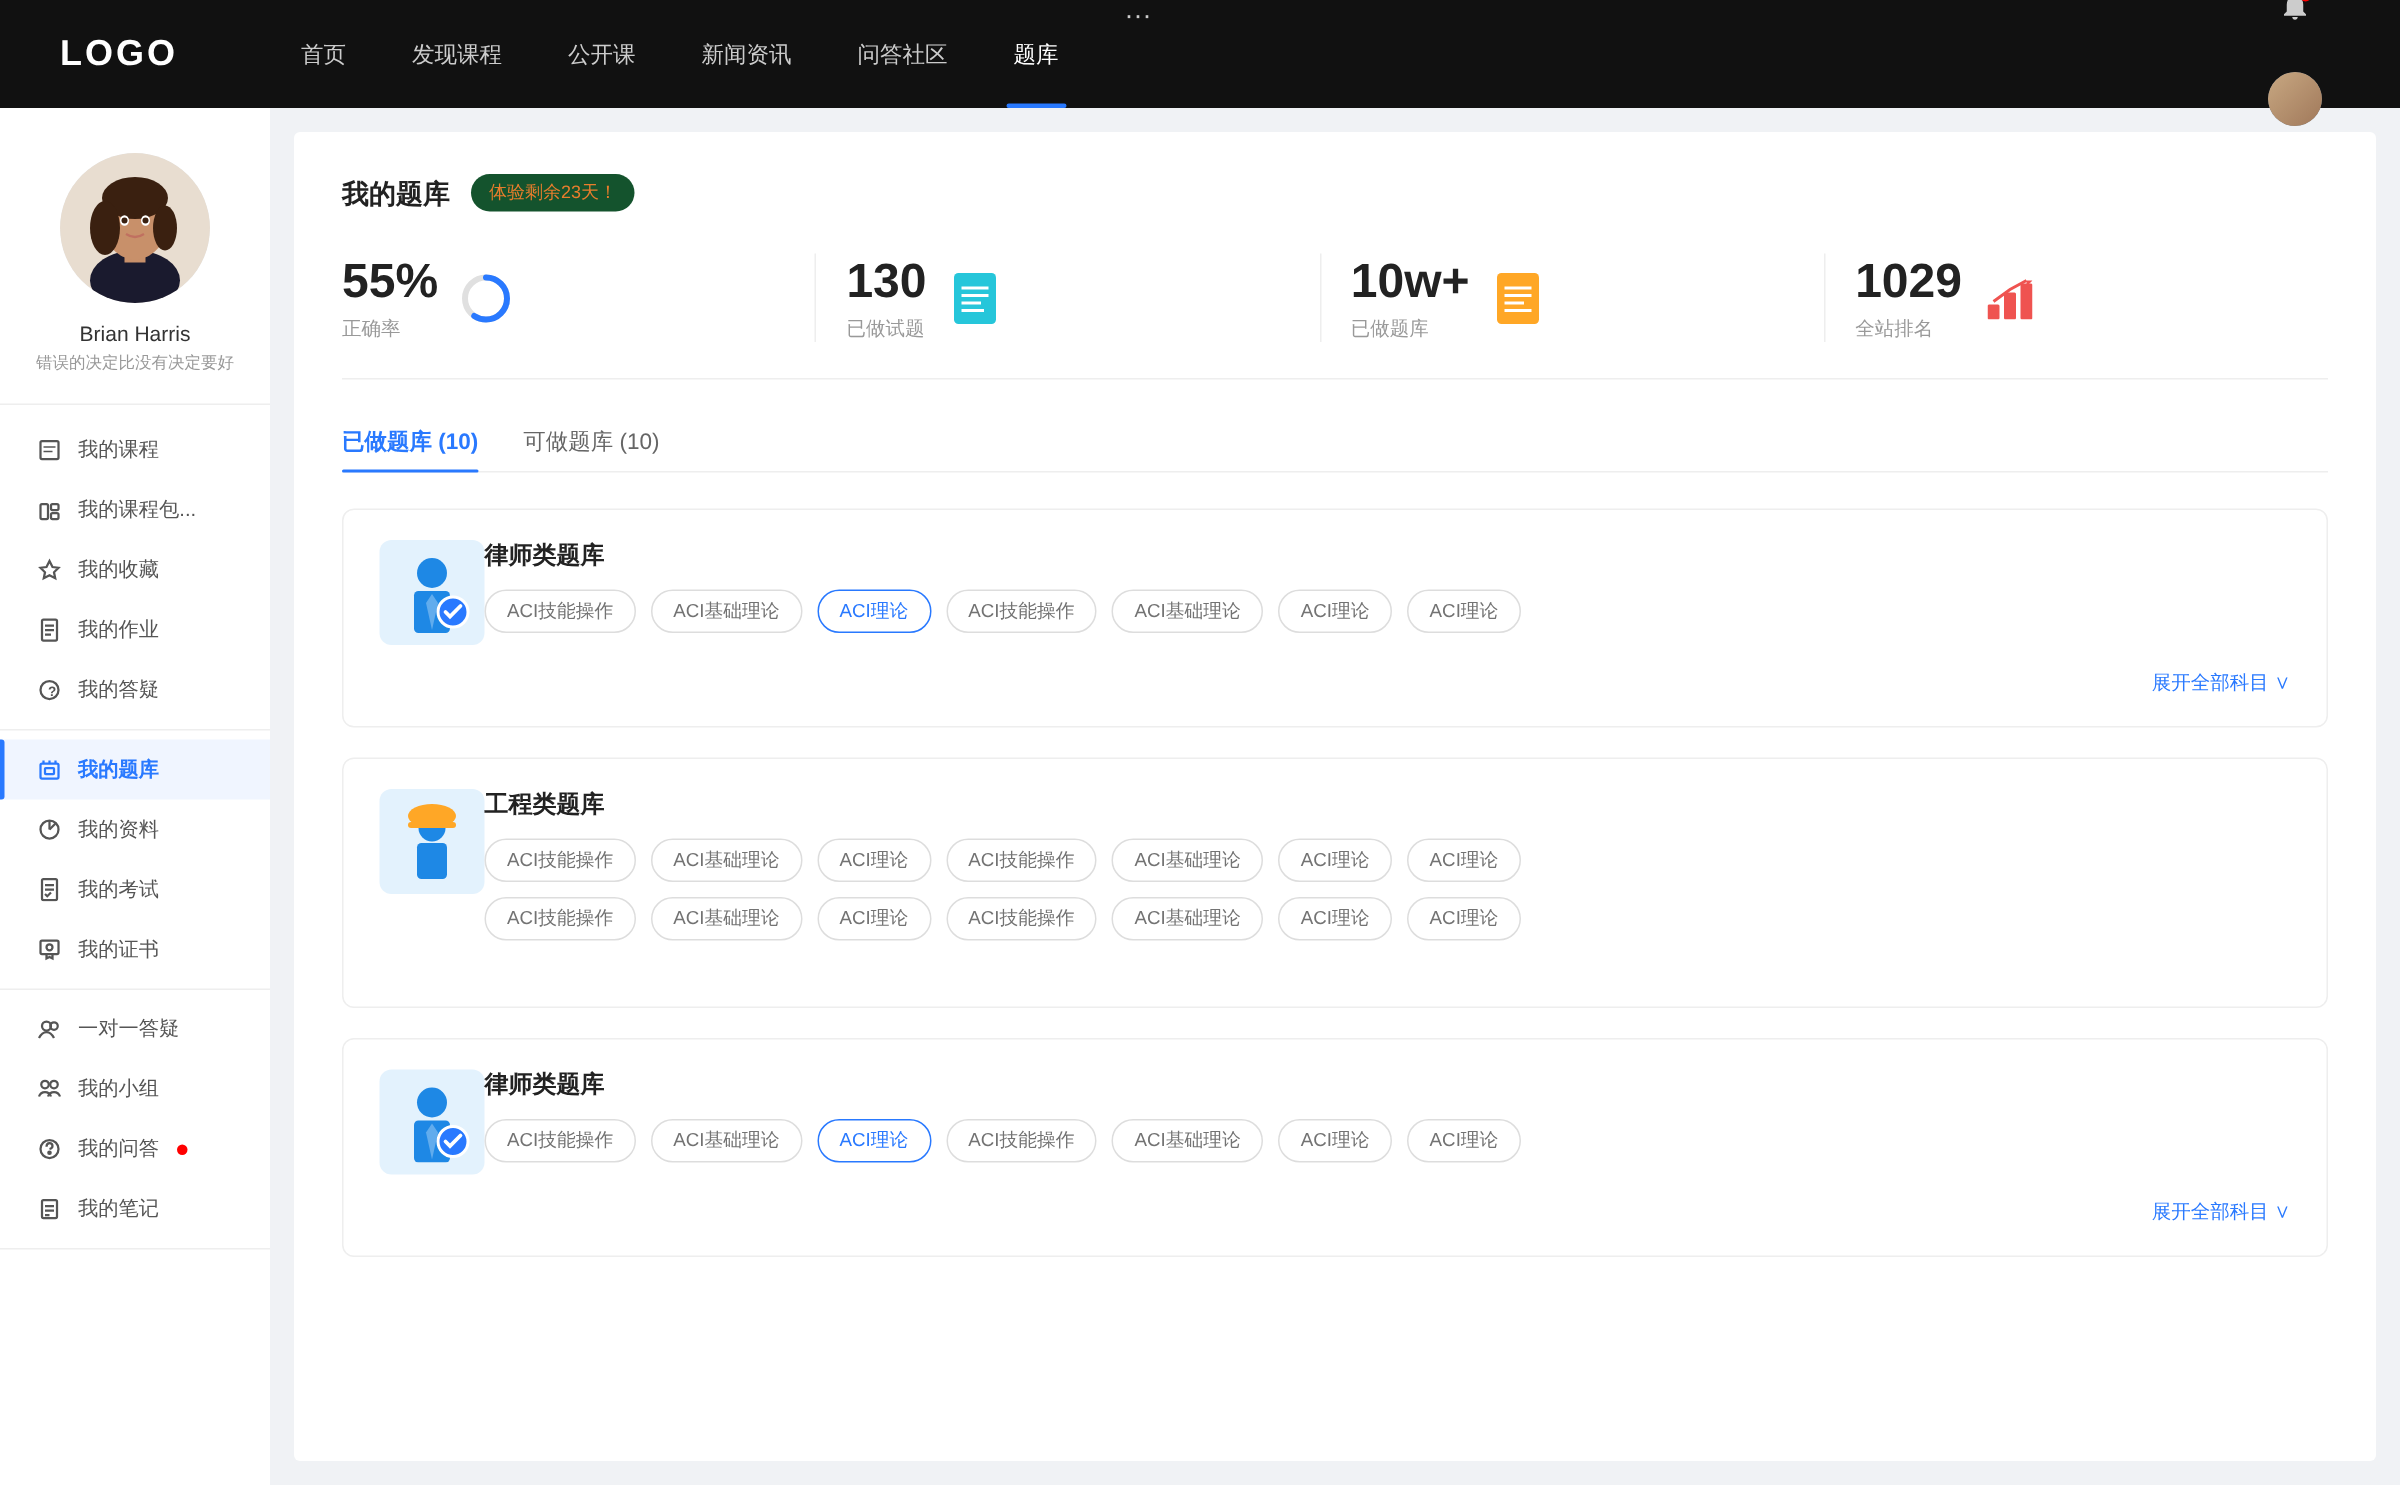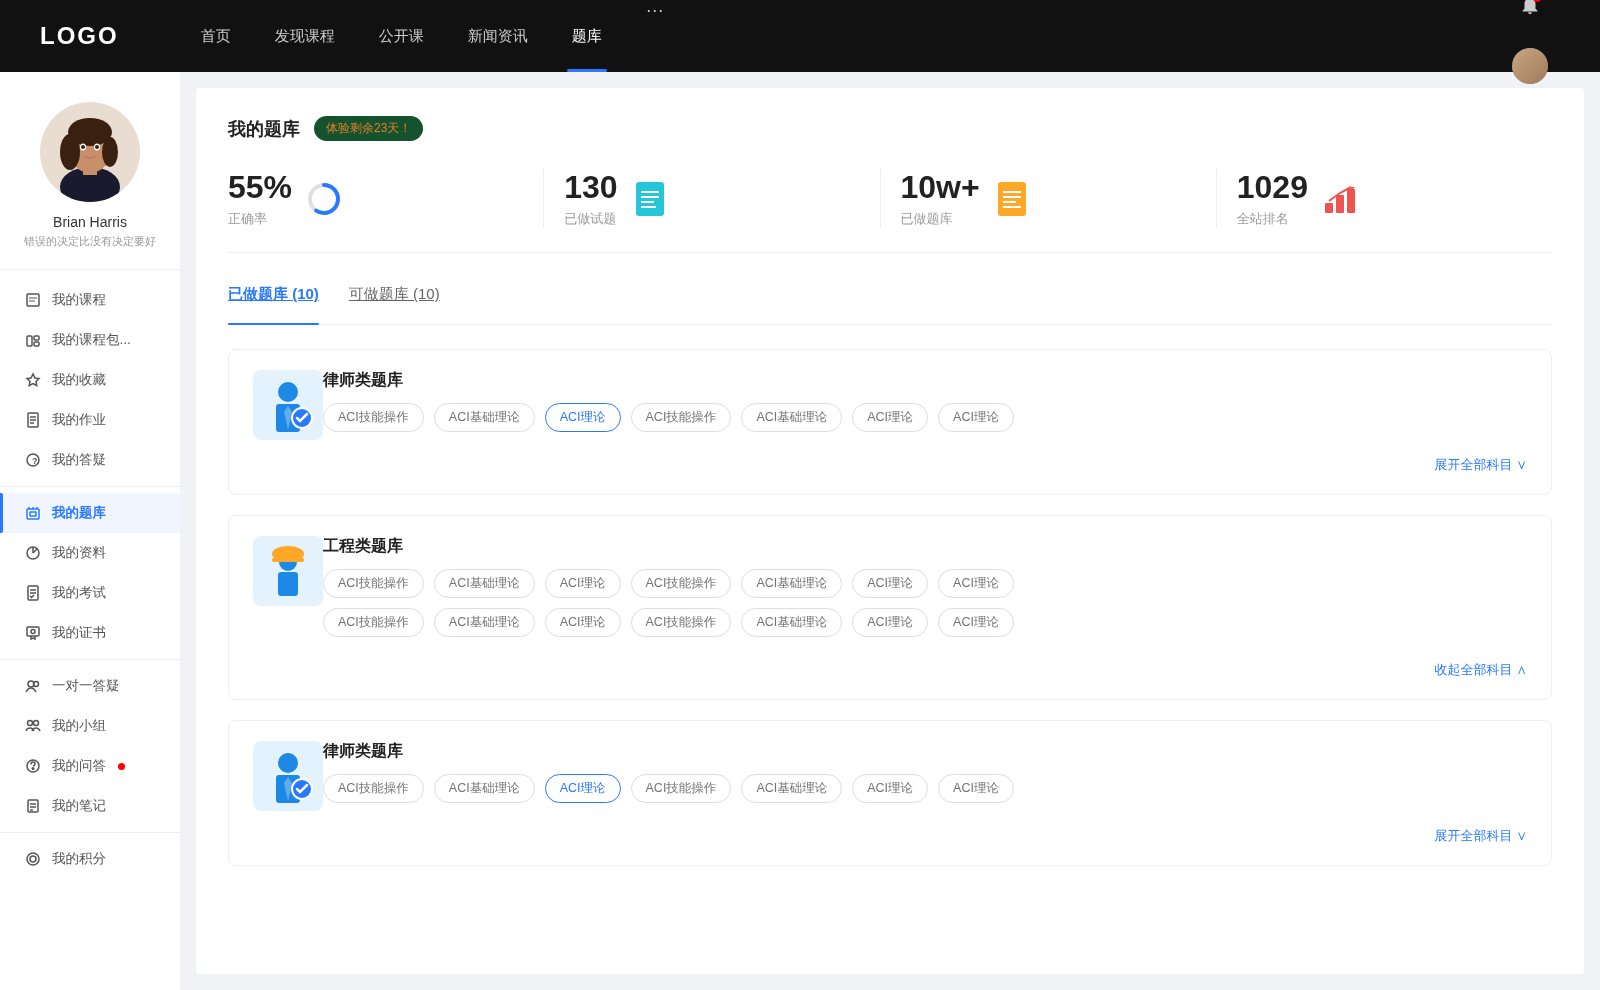--- a/index.html
+++ b/index.html
@@ -51,21 +51,21 @@
     .stats-row { display: flex; gap: 0; margin-bottom: 32px; border-bottom: 1px solid #eee; padding-bottom: 24px; }
     .stat-item { display: flex; align-items: center; gap: 14px; flex: 1; padding: 0 20px; border-right: 1px solid #eee; }
     .stat-item:first-child { padding-left: 0; }
     .stat-item:last-child { border-right: none; }
     .stat-number { font-size: 32px; font-weight: 700; color: #222; }
     .stat-label { font-size: 13px; color: #999; margin-top: 4px; }
     .stat-icon { width: 36px; height: 36px; flex-shrink: 0; display: flex; align-items: center; justify-content: center; }
 
     
     .tabs { display: flex; gap: 30px; margin-bottom: 24px; border-bottom: 1px solid #eee; }
-    .tab { font-size: 15px; padding-bottom: 20px; cursor: pointer; color: #666; position: relative; text-decoration: underline; }
+    .tab { font-size: 15px; padding-bottom: 10px; cursor: pointer; color: #666; position: relative; }
     .tab.active { color: #2979ff; font-weight: 600; }
     .tab.active::after { content: ''; position: absolute; bottom: -1px; left: 0; right: 0; height: 2px; background: #2979ff; border-radius: 1px; }
 
     
     .bank-section { border: 1px solid #eee; border-radius: 8px; margin-bottom: 20px; padding: 20px 24px; }
     .bank-header { display: flex; align-items: flex-start; margin-bottom: 14px; }
     .bank-icon-wrap { width: 70px; height: 70px; background: #e3f2fd; border-radius: 8px; display: flex; align-items: center; justify-content: center; flex-shrink: 0; }
     .bank-title { font-size: 16px; font-weight: 600; color: #222; margin-bottom: 12px; }
     .bank-tags { display: flex; flex-wrap: wrap; gap: 10px; align-items: center; }
     .bank-tag { border: 1px solid #ddd; border-radius: 20px; padding: 5px 14px; font-size: 12.5px; color: #737373; cursor: pointer; white-space: nowrap; }
@@ -77,20 +77,21 @@
 </head>
 <body>
 
 <nav class="navbar">
   <div class="navbar-logo">LOGO</div>
   <div class="nav-links">
     <a class="nav-link">首页</a>
     <a class="nav-link">发现课程</a>
     <a class="nav-link">公开课</a>
     <a class="nav-link">新闻资讯</a>
+    <a class="nav-link">问答社区</a>
     <a class="nav-link active">题库</a>
     <span class="nav-dots">···</span>
   </div>
   <div class="nav-right">
     <span class="nav-app-btn">APP下载</span>
     <div class="nav-bell">
       <svg viewBox="0 0 24 24">
           <path d="M12 22c1.1 0 2-.9 2-2h-4c0 1.1.9 2 2 2zm6-6v-5c0-3.07-1.63-5.64-4.5-6.32V4c0-.83-.67-1.5-1.5-1.5s-1.5.67-1.5 1.5v.68C7.63 5.36 6 7.92 6 11v5l-2 2v1h16v-1l-2-2z"></path>
         </svg>
       <div class="nav-bell-dot"></div>
@@ -263,29 +264,20 @@
           <svg width="16" height="16" viewBox="0 0 16 16" fill="none" stroke="currentColor" stroke-width="1.5">
               <rect x="3" y="2" width="10" height="12" rx="1"></rect>
               <line x1="5" y1="6" x2="11" y2="6"></line>
               <line x1="5" y1="9" x2="11" y2="9"></line>
               <line x1="5" y1="12" x2="8" y2="12"></line>
             </svg>
         </span>
         <span>我的笔记</span>
       </div>
       <div class="sidebar-divider"></div>
-      <div class="sidebar-item">
-        <span class="sidebar-item-icon">
-          <svg width="16" height="16" viewBox="0 0 16 16" fill="none" stroke="currentColor" stroke-width="1.5">
-              <circle cx="8" cy="8" r="6"></circle>
-              <circle cx="8" cy="8" r="3"></circle>
-            </svg>
-        </span>
-        <span>我的积分</span>
-      </div>
     </div>
   </aside>
 
   <main class="main">
 
     <div class="page-header">
       <span class="page-title">我的题库</span>
       <span class="trial-badge">体验剩余23天！</span>
     </div>
 
@@ -415,21 +407,20 @@
             <span class="bank-tag">ACI技能操作</span>
             <span class="bank-tag">ACI基础理论</span>
             <span class="bank-tag">ACI理论</span>
             <span class="bank-tag">ACI技能操作</span>
             <span class="bank-tag">ACI基础理论</span>
             <span class="bank-tag">ACI理论</span>
             <span class="bank-tag">ACI理论</span>
           </div>
         </div>
       </div>
-      <div class="bank-collapse">收起全部科目 ∧</div>
     </div>
 
     <div class="bank-section">
       <div class="bank-header">
         <div class="bank-icon-wrap">
           <svg width="52" height="54" viewBox="0 0 52 54">
             <circle cx="26" cy="14" r="10" fill="#1e88e5"></circle>
             <rect x="14" y="26" width="24" height="28" rx="3" fill="#1e88e5"></rect>
             <polygon points="26,28 22,34 26,52 30,34" fill="#fff" opacity="0.3"></polygon>
             <circle cx="40" cy="40" r="10" fill="#2979ff" stroke="white" stroke-width="2"></circle>

